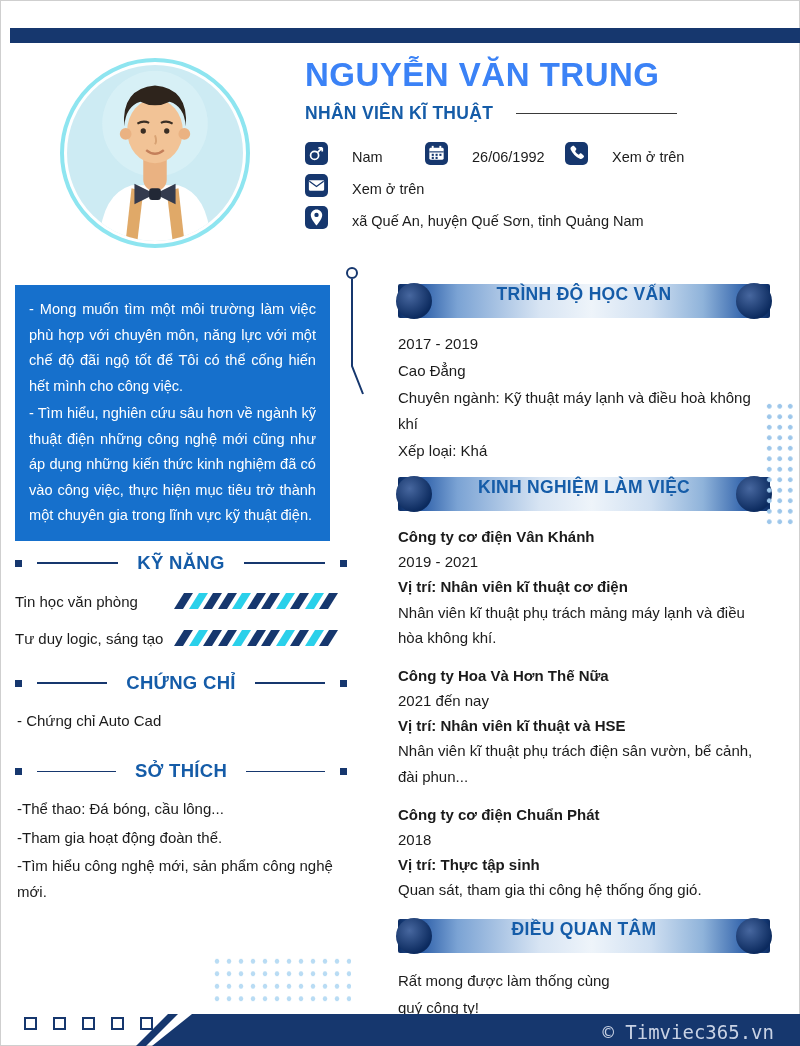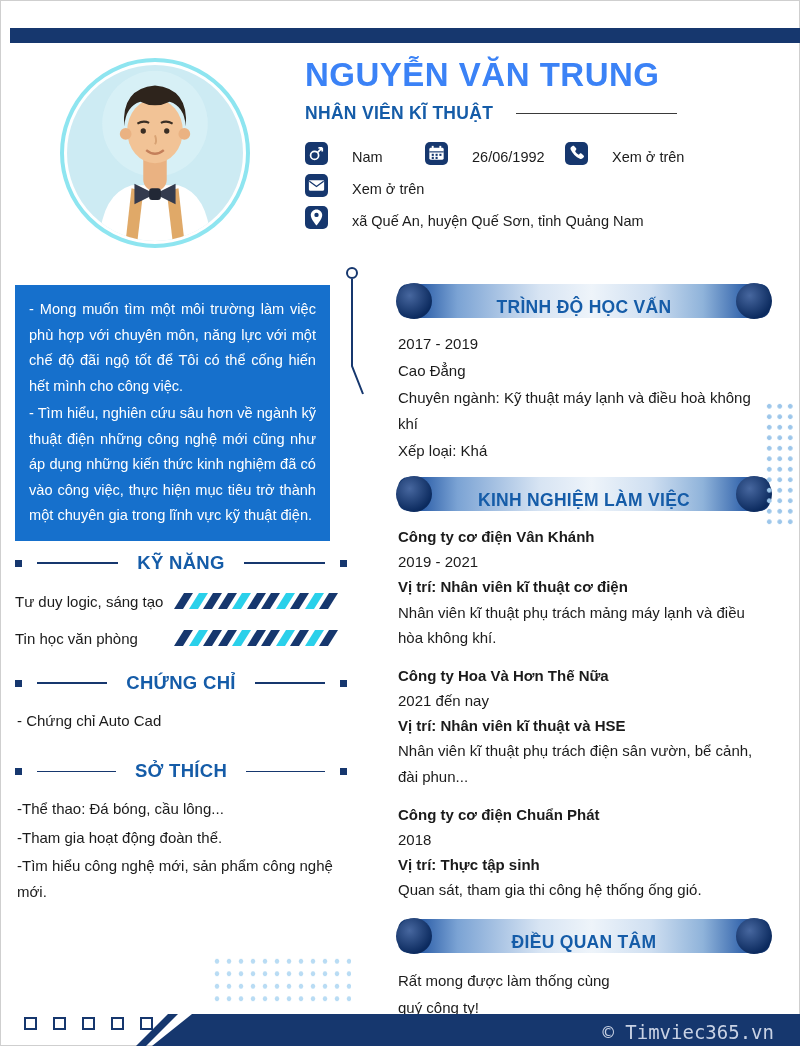--- a/index.html
+++ b/index.html
@@ -52,21 +52,21 @@
   .skill-row{display:flex;align-items:flex-start;margin-bottom:10px;}
   .skill-label{width:152px;font-size:15px;line-height:1.8;}
   .skill-bar{display:flex;gap:5.5px;margin-top:5px;margin-left:12px;}
   .sl{display:inline-block;width:9px;height:16px;transform:skewX(-32deg);}
   .sl.n{background:var(--navy);} .sl.c{background:var(--cyan);}
   .lc-text{font-size:15px;line-height:1.75;margin:2px 0 0 2px;}
   .mt20{margin-top:20px;} .mt26{margin-top:26px;}
 
   
   .right-col{position:absolute;left:398px;top:284px;width:372px;}
-  .ribbon{position:relative;height:34px;border-radius:10px;display:flex;align-items:flex-end;justify-content:center;
+  .ribbon{position:relative;height:34px;border-radius:2px;display:flex;align-items:flex-start;justify-content:center;
           background:linear-gradient(90deg,#0c2c62 0%,#2c5ea8 6%,#7ba3d4 16%,#d7e4f3 38%,#eef4fa 52%,#cfdff1 68%,#8fb3da 82%,#2c5ea8 94%,#0c2c62 100%);}
   .ribbon::before,.ribbon::after{content:"";position:absolute;top:-1px;width:36px;height:36px;border-radius:50%;
           background:radial-gradient(circle at 38% 35%,#47679f,#0b2a5e 72%);}
   .ribbon::before{left:-2px;} .ribbon::after{right:-2px;}
   .ribbon span{position:relative;z-index:1;color:var(--blue);font-weight:bold;font-size:17.5px;letter-spacing:.3px;}
   .blk{font-size:15px;line-height:1.68;margin-top:13px;}
   .blk div{margin-bottom:2px;}
   .xp{font-size:15px;line-height:1.68;margin-top:13px;}
   .b{font-weight:bold;}
   .interests-text{font-size:15px;line-height:1.85;margin-top:14px;max-width:238px;}
@@ -200,37 +200,37 @@
 
     <div class="lc-head-row">
       <span class="sq"></span>
         <span class="hl"></span>
       <h2>KỸ NĂNG</h2>
       <span class="hl"></span>
         <span class="sq"></span>
     </div>
 
     <div class="skill-row">
+      <span class="skill-label">Tin học văn phòng</span>
+      <span class="skill-bar">
+          <i class="sl n"></i>
+          <i class="sl c"></i>
+          <i class="sl n"></i>
+          <i class="sl n"></i>
+          <i class="sl c"></i>
+          <i class="sl n"></i>
+          <i class="sl n"></i>
+          <i class="sl c"></i>
+          <i class="sl n"></i>
+          <i class="sl c"></i>
+          <i class="sl n"></i>
+        </span>
+    </div>
+    <div class="skill-row">
       <span class="skill-label">Tư duy logic, sáng tạo</span>
-      <span class="skill-bar">
-          <i class="sl n"></i>
-          <i class="sl c"></i>
-          <i class="sl n"></i>
-          <i class="sl n"></i>
-          <i class="sl c"></i>
-          <i class="sl n"></i>
-          <i class="sl n"></i>
-          <i class="sl c"></i>
-          <i class="sl n"></i>
-          <i class="sl c"></i>
-          <i class="sl n"></i>
-        </span>
-    </div>
-    <div class="skill-row">
-      <span class="skill-label">Tin học văn phòng</span>
       <span class="skill-bar">
           <i class="sl n"></i>
           <i class="sl c"></i>
           <i class="sl n"></i>
           <i class="sl n"></i>
           <i class="sl c"></i>
           <i class="sl n"></i>
           <i class="sl n"></i>
           <i class="sl c"></i>
           <i class="sl n"></i>

